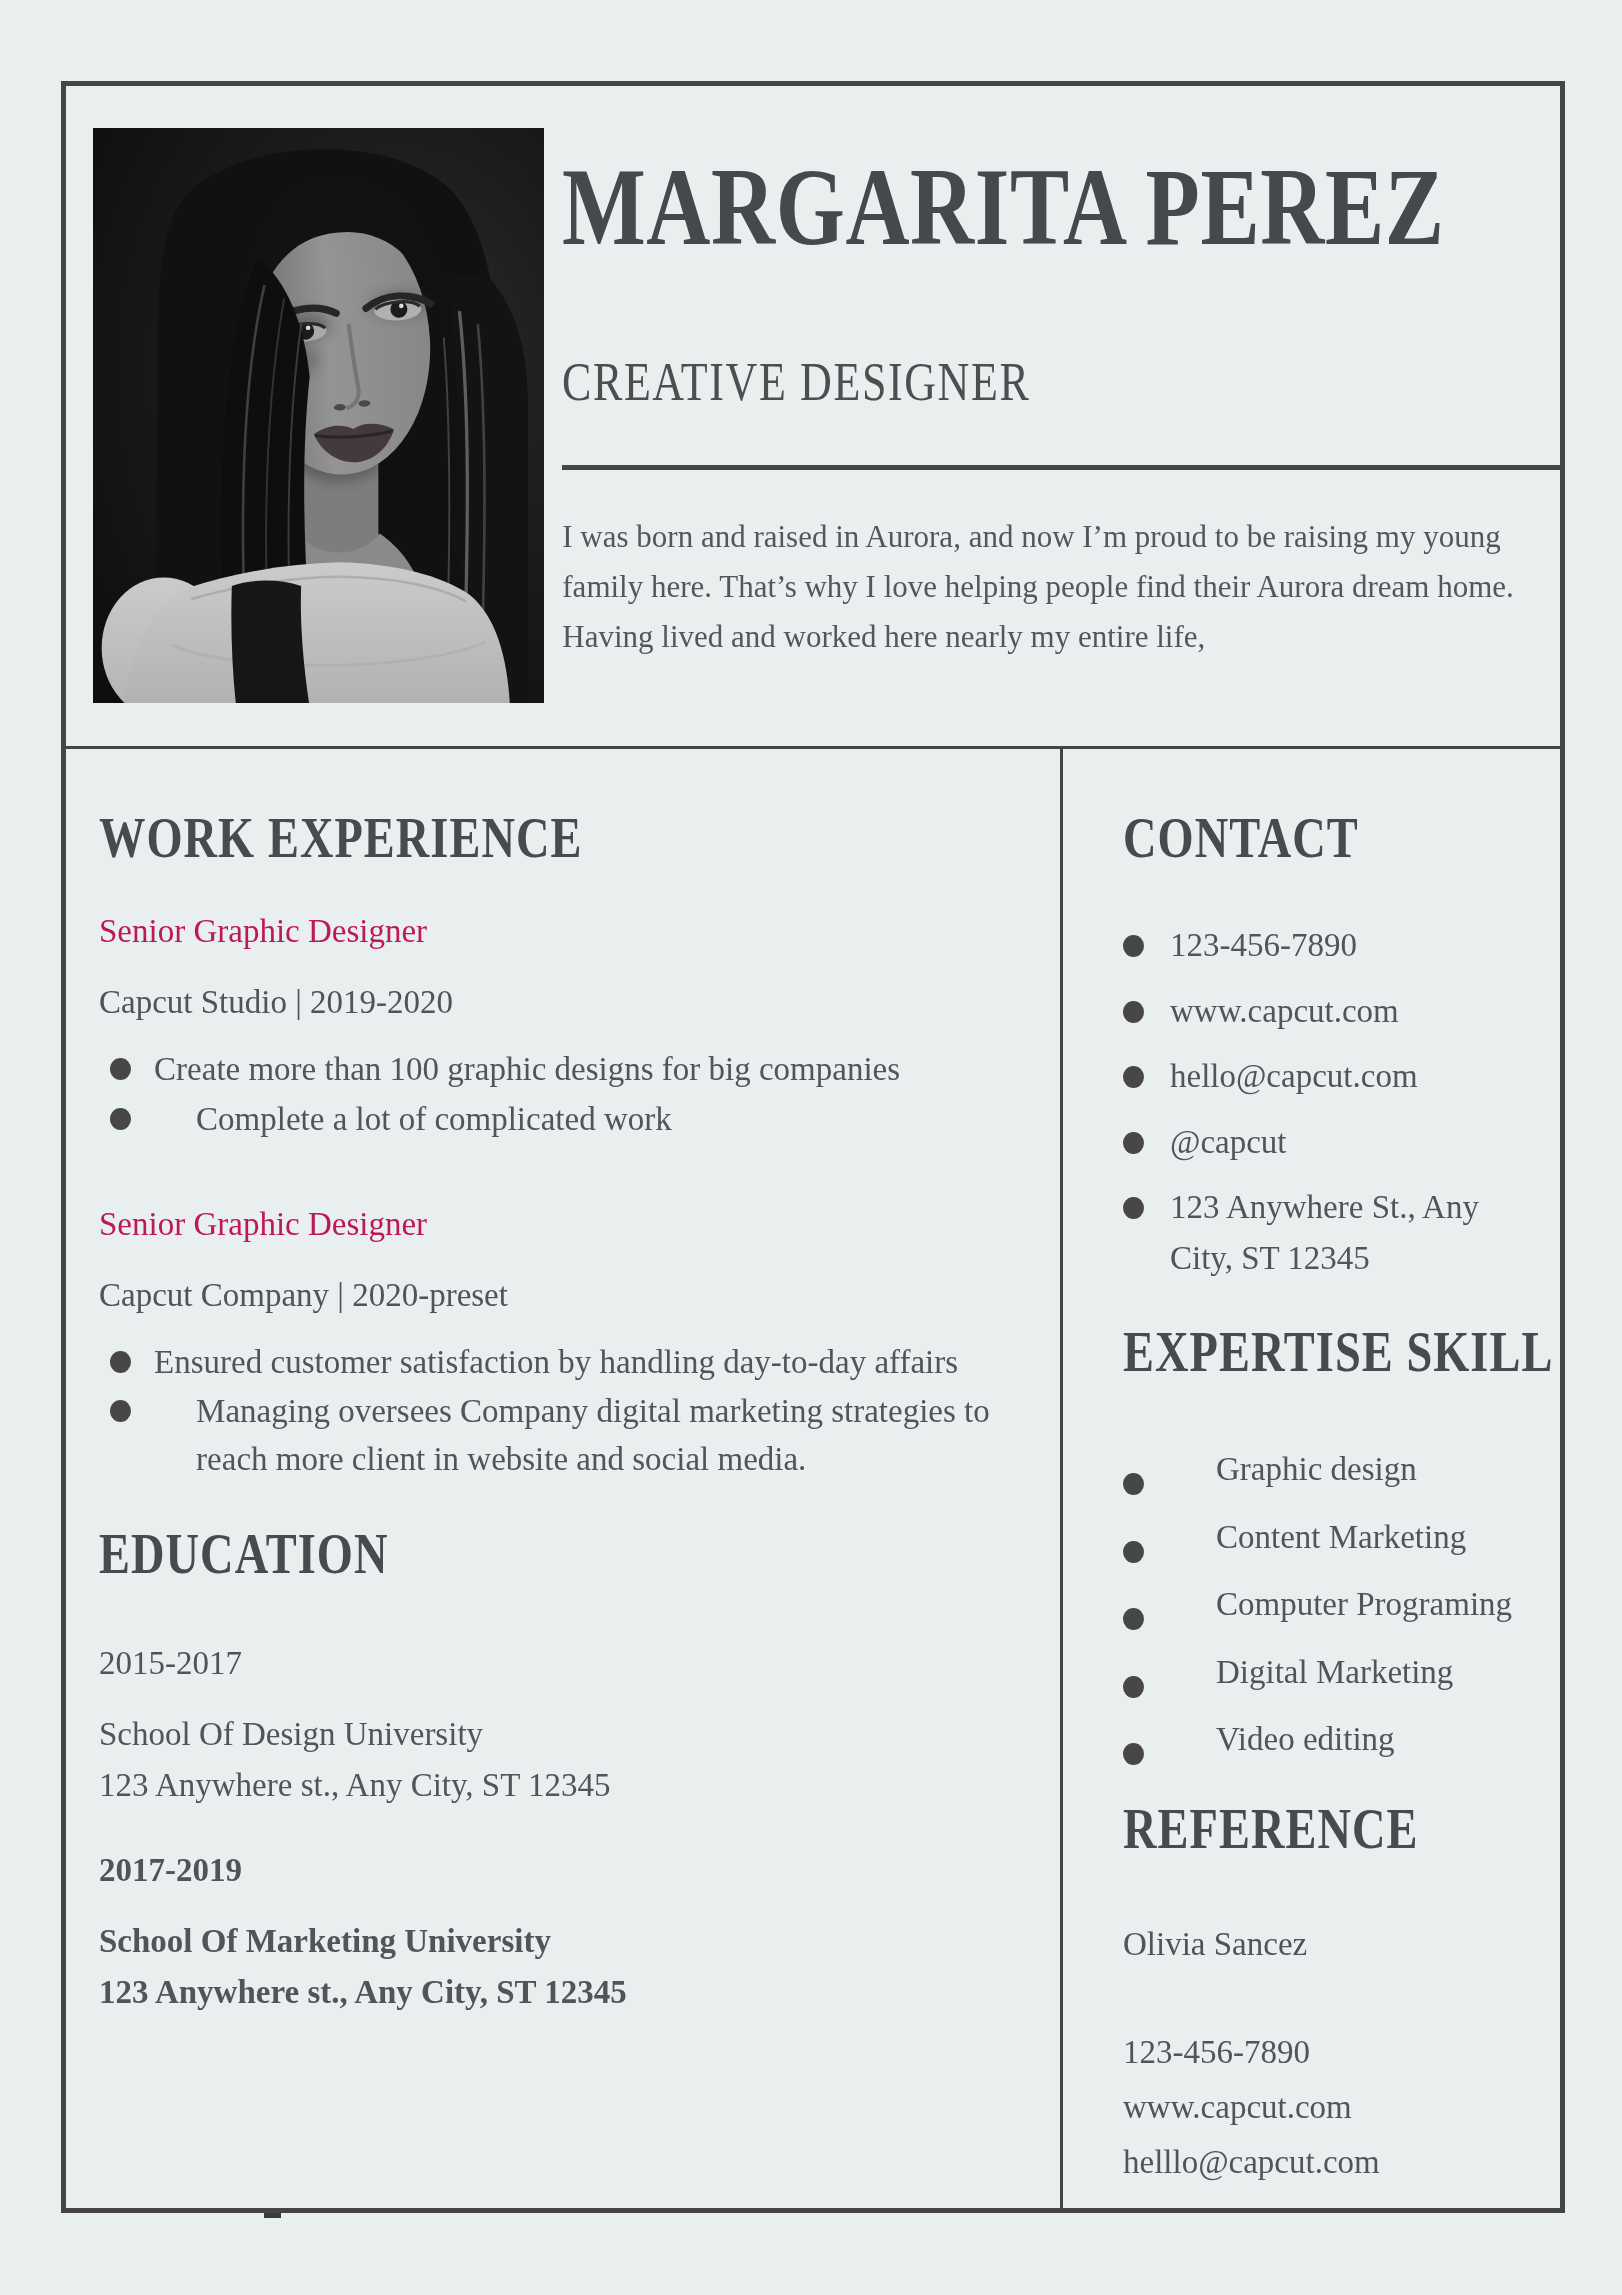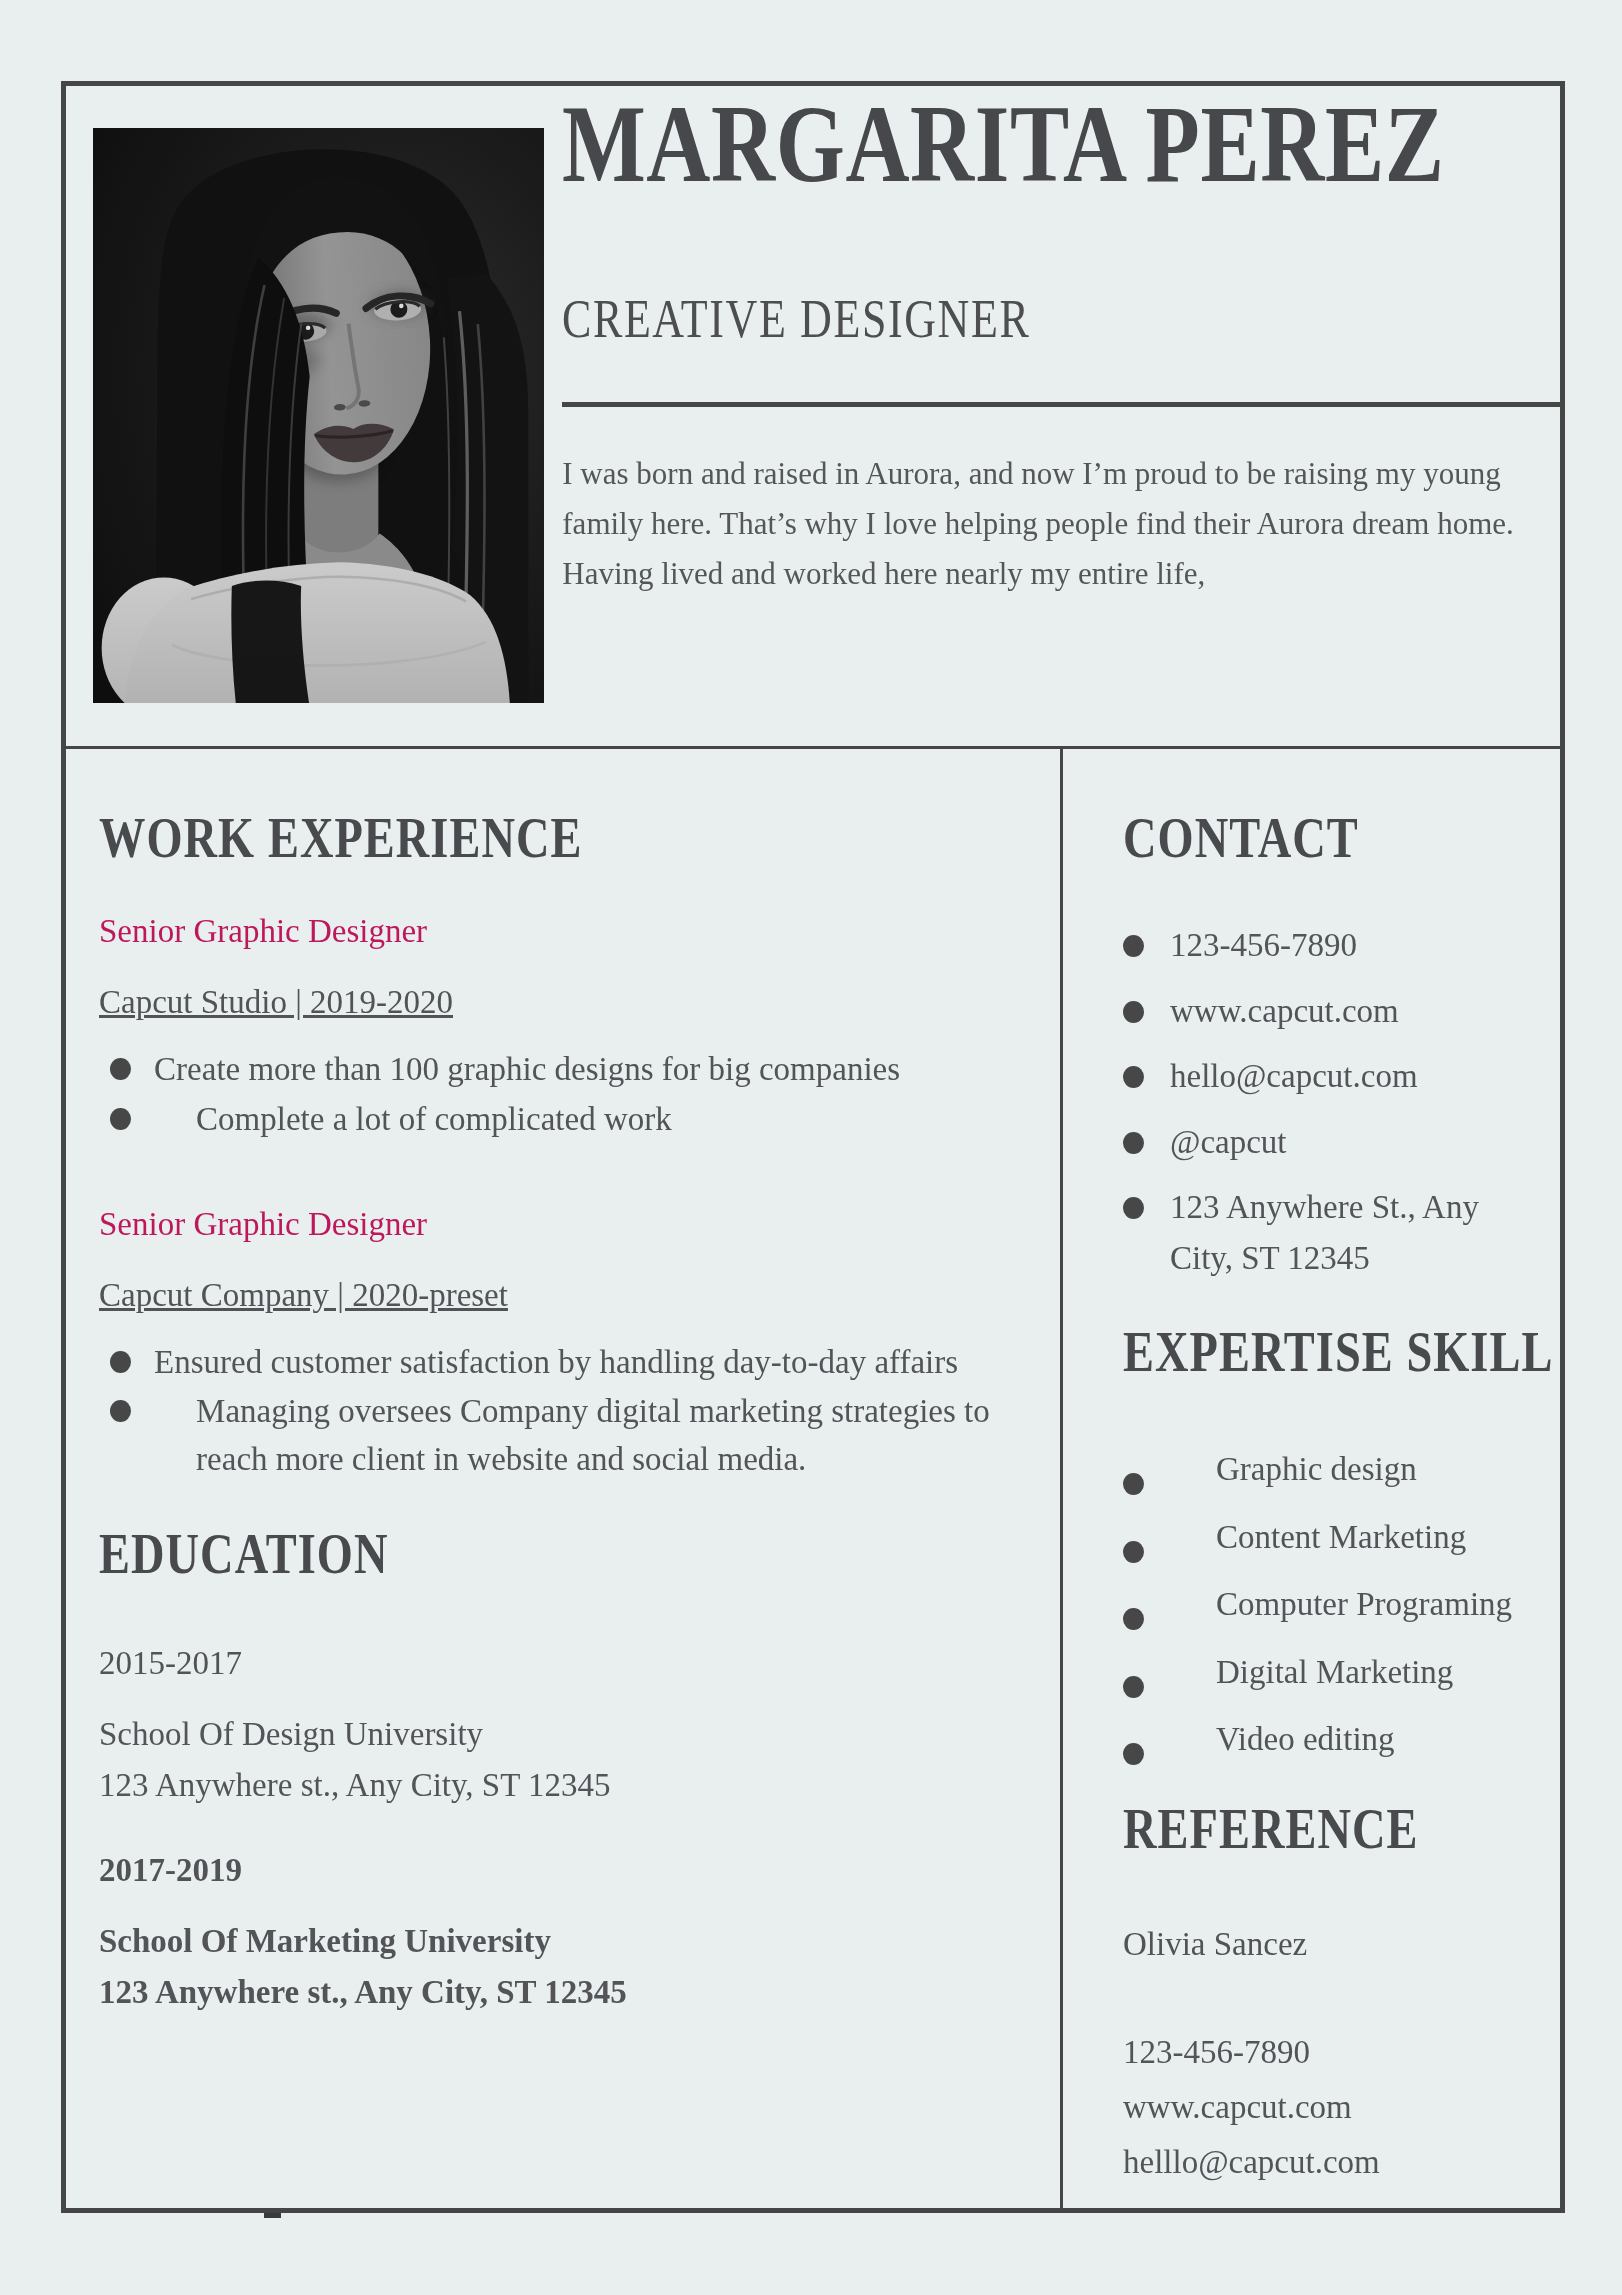--- a/index.html
+++ b/index.html
@@ -9,38 +9,38 @@
   }
   .frame{
     position:absolute;left:61px;top:81px;right:58px;bottom:82px;
     border:5.9px solid #454545;box-sizing:border-box;
     display:flex;flex-direction:column;
   }
   
   .header{height:660px;flex:0 0 auto;display:flex;border-bottom:3.9px solid #454545;box-sizing:content-box;}
   .photo-wrap{flex:0 0 auto;width:451px;height:575px;margin:42px 0 0 27px;background:#161616;}
   .photo-wrap svg{display:block;width:451px;height:575px;}
-  .header-right{flex:1 1 auto;min-width:0;margin-left:18.3px;}
+  .header-right{flex:1 1 auto;min-width:0;margin-left:18.3px;padding-top:63px;}
   .condensed{display:inline-block;transform:scaleX(0.8);transform-origin:0 50%;white-space:nowrap;}
   .name{font-size:111px;font-weight:700;color:#47484b;letter-spacing:0.7px;line-height:1.05;}
   .subtitle-row{margin-top:84px;}
   .subtitle{font-size:55px;font-weight:400;color:#4c4e50;letter-spacing:2px;}
   .rule{border-top:5.2px solid #454545;margin-top:52px;}
   .bio{margin:42px 0 0 0;font-size:31px;line-height:50px;color:#54565a;}
   
   .columns{flex:1 1 auto;display:flex;min-height:0;}
   .col-left{width:997px;flex:0 0 auto;box-sizing:border-box;border-right:3.9px solid #454545;padding:0 43px 0 33px;}
   .col-right{flex:1 1 auto;min-width:0;box-sizing:border-box;padding:0 11.8px 0 60px;}
   .sec-heading{margin:55px 0 0 0;font-size:58px;font-weight:700;color:#494a4d;line-height:1.18;}
   .sec-heading .condensed{letter-spacing:1.3px;}
   
   .job{margin-top:38px;}
   .job + .job{margin-top:60px;}
   .job-title{font-size:33px;line-height:42px;color:#be185d;}
-  .job-meta{margin-top:29px;font-size:33px;line-height:42px;color:#515356;text-decoration:underline;}
+  .job-meta{margin-top:29px;font-size:33px;line-height:42px;color:#515356;}
   .bullets{margin-top:22px;}
   .bullet{display:flex;align-items:flex-start;font-size:33px;line-height:48px;color:#525458;}
   .bullet + .bullet{margin-top:1.3px;gap:42px;}
   .dot{flex:0 0 auto;width:21px;height:22px;border-radius:50%;background:#474747;margin:13px 23.6px 0 10.5px;}
   .col-right .dot{margin-left:0;margin-right:26px;}
   
   .edu-item{margin-top:54px;}
   .edu-item + .edu-item{margin-top:38px;font-weight:bold;}
   .edu-period{font-size:33px;line-height:42px;color:#515356;}
   .edu-lines{margin-top:25px;font-size:33px;line-height:51px;color:#525458;}

